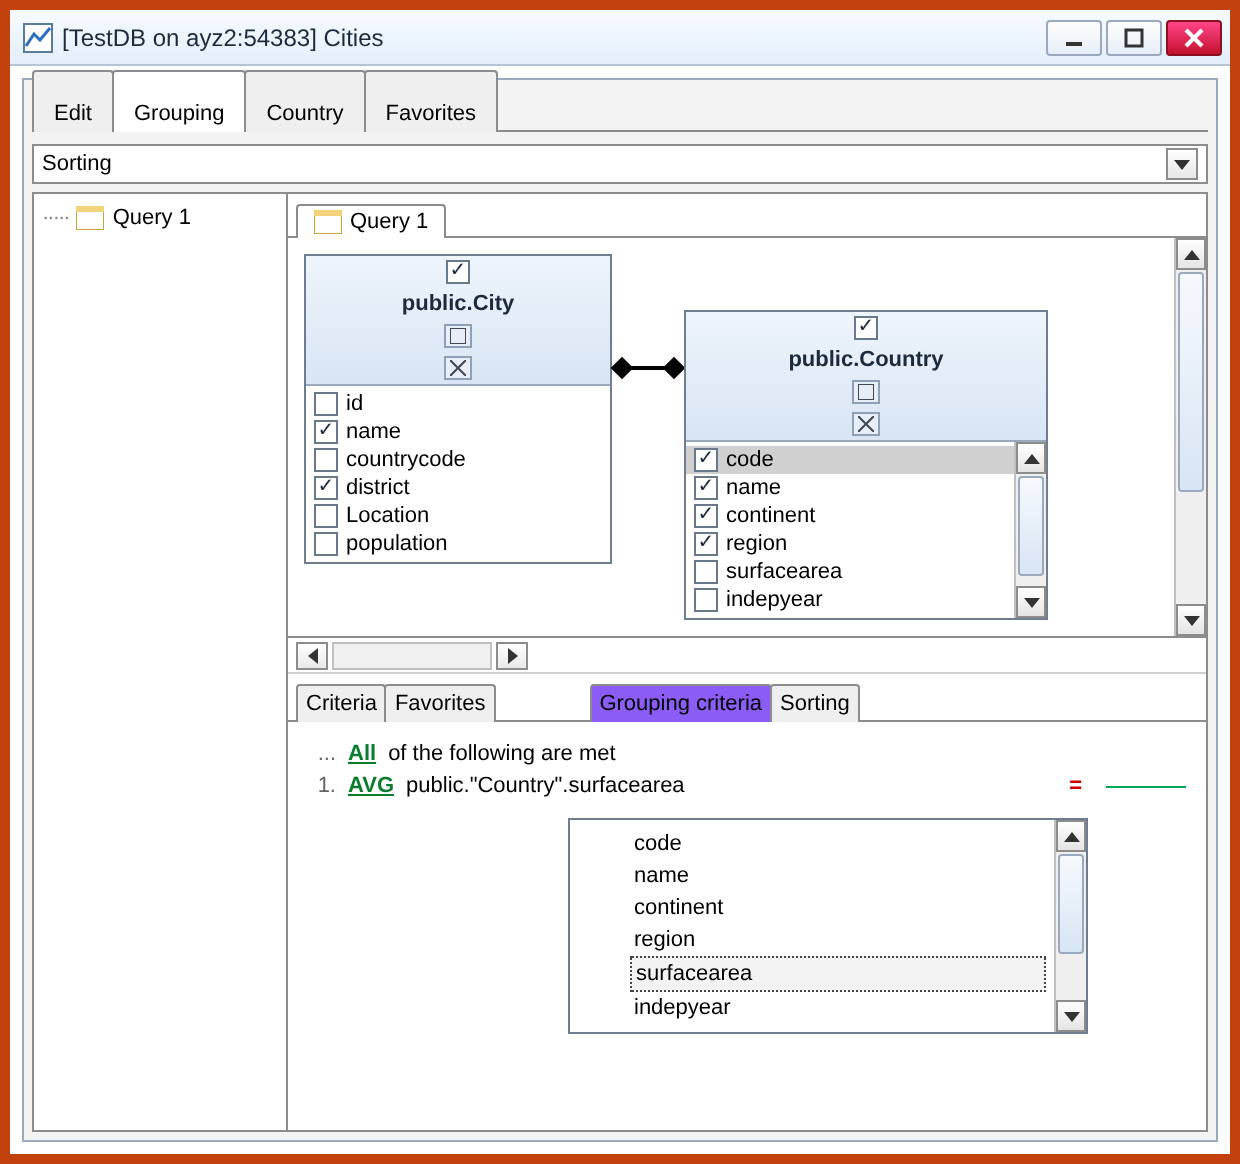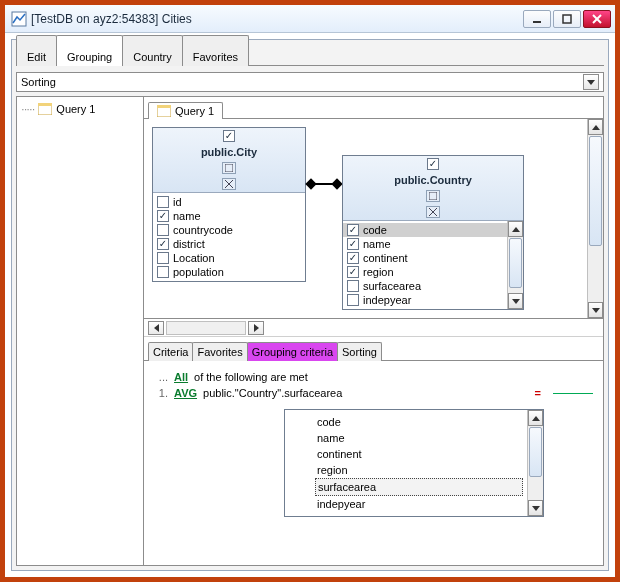--- a/index.html
+++ b/index.html
@@ -37,21 +37,21 @@
   .chk { width:12px; height:12px; border:1px solid #6a788b; background:#fff; display:inline-flex;align-items:center;justify-content:center;}
   .chk.on::after { content:"✓"; font-size:10px; line-height:10px; color:#1b2b3d;}
   .vscroll { position:absolute; right:0; top:0; bottom:0; width:16px; background:#efefef; border-left:1px solid #c0c0c0;}
   .vscroll .arrow { height:16px; border:1px solid #8c8c8c; background:linear-gradient(#fff,#e4e4e4); display:flex;align-items:center;justify-content:center;}
   .vscroll .thumb { position:absolute; left:1px; right:1px; background:linear-gradient(#f6f9fd,#d8e5f4); border:1px solid #9aa9bd; border-radius:2px;}
   .hscroll-row { height:18px; display:flex; align-items:center; padding:2px 16px 2px 4px; gap:2px; border-bottom:1px solid #d0d0d0;}
   .hs-btn { width:16px; height:14px; border:1px solid #8c8c8c; background:linear-gradient(#fff,#e9e9e9); display:flex;align-items:center;justify-content:center;}
   .hs-track { width:80px; height:14px; border:1px solid #c0c0c0; background:#f0f0f0;}
   .criteria-tabs { height:24px; display:flex; align-items:flex-end; padding:4px 4px 0; gap:0; border-bottom:1px solid #8c8c8c;}
   .ctab { padding:3px 4px; border:1px solid #8c8c8c; border-bottom:none; background:#efefef; margin-right:-1px; font-size:11px; border-radius:2px 2px 0 0; position:relative; top:1px;}
-  .ctab.active { background:#d946ef;}
+  .ctab.active { background:#8b5cf6;margin-left:48px;}
   .criteria-body { flex:1; padding:8px 10px; position:relative; background:#fff;}
   .cline { display:flex; align-items:center; gap:6px; padding:2px 0;}
   .cline .num { color:#666; width:14px; text-align:right;}
   .kw { color:#0a7c2e; font-weight:bold; text-decoration:underline; }
   .eq { color:#c00; font-weight:bold; }
   .popup { position:absolute; border:1px solid #6f7d90; background:#fff; left:140px; top:48px; width:260px;}
   .popup-inner { position:relative; padding:4px 20px 4px 6px; }
   .tree-node { padding:1px 0 1px 0; }
   .tree-children { margin-left:24px; }
   .tree-item { padding:2px 2px; }

